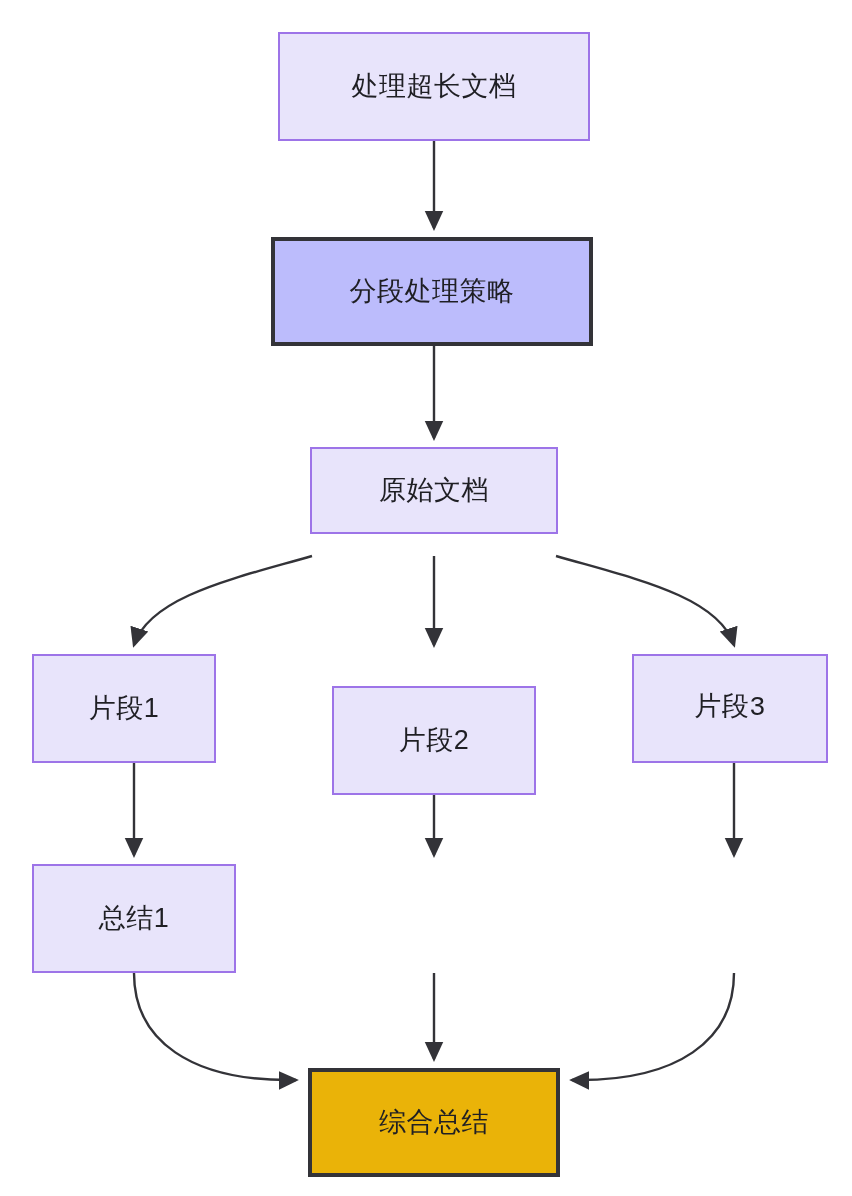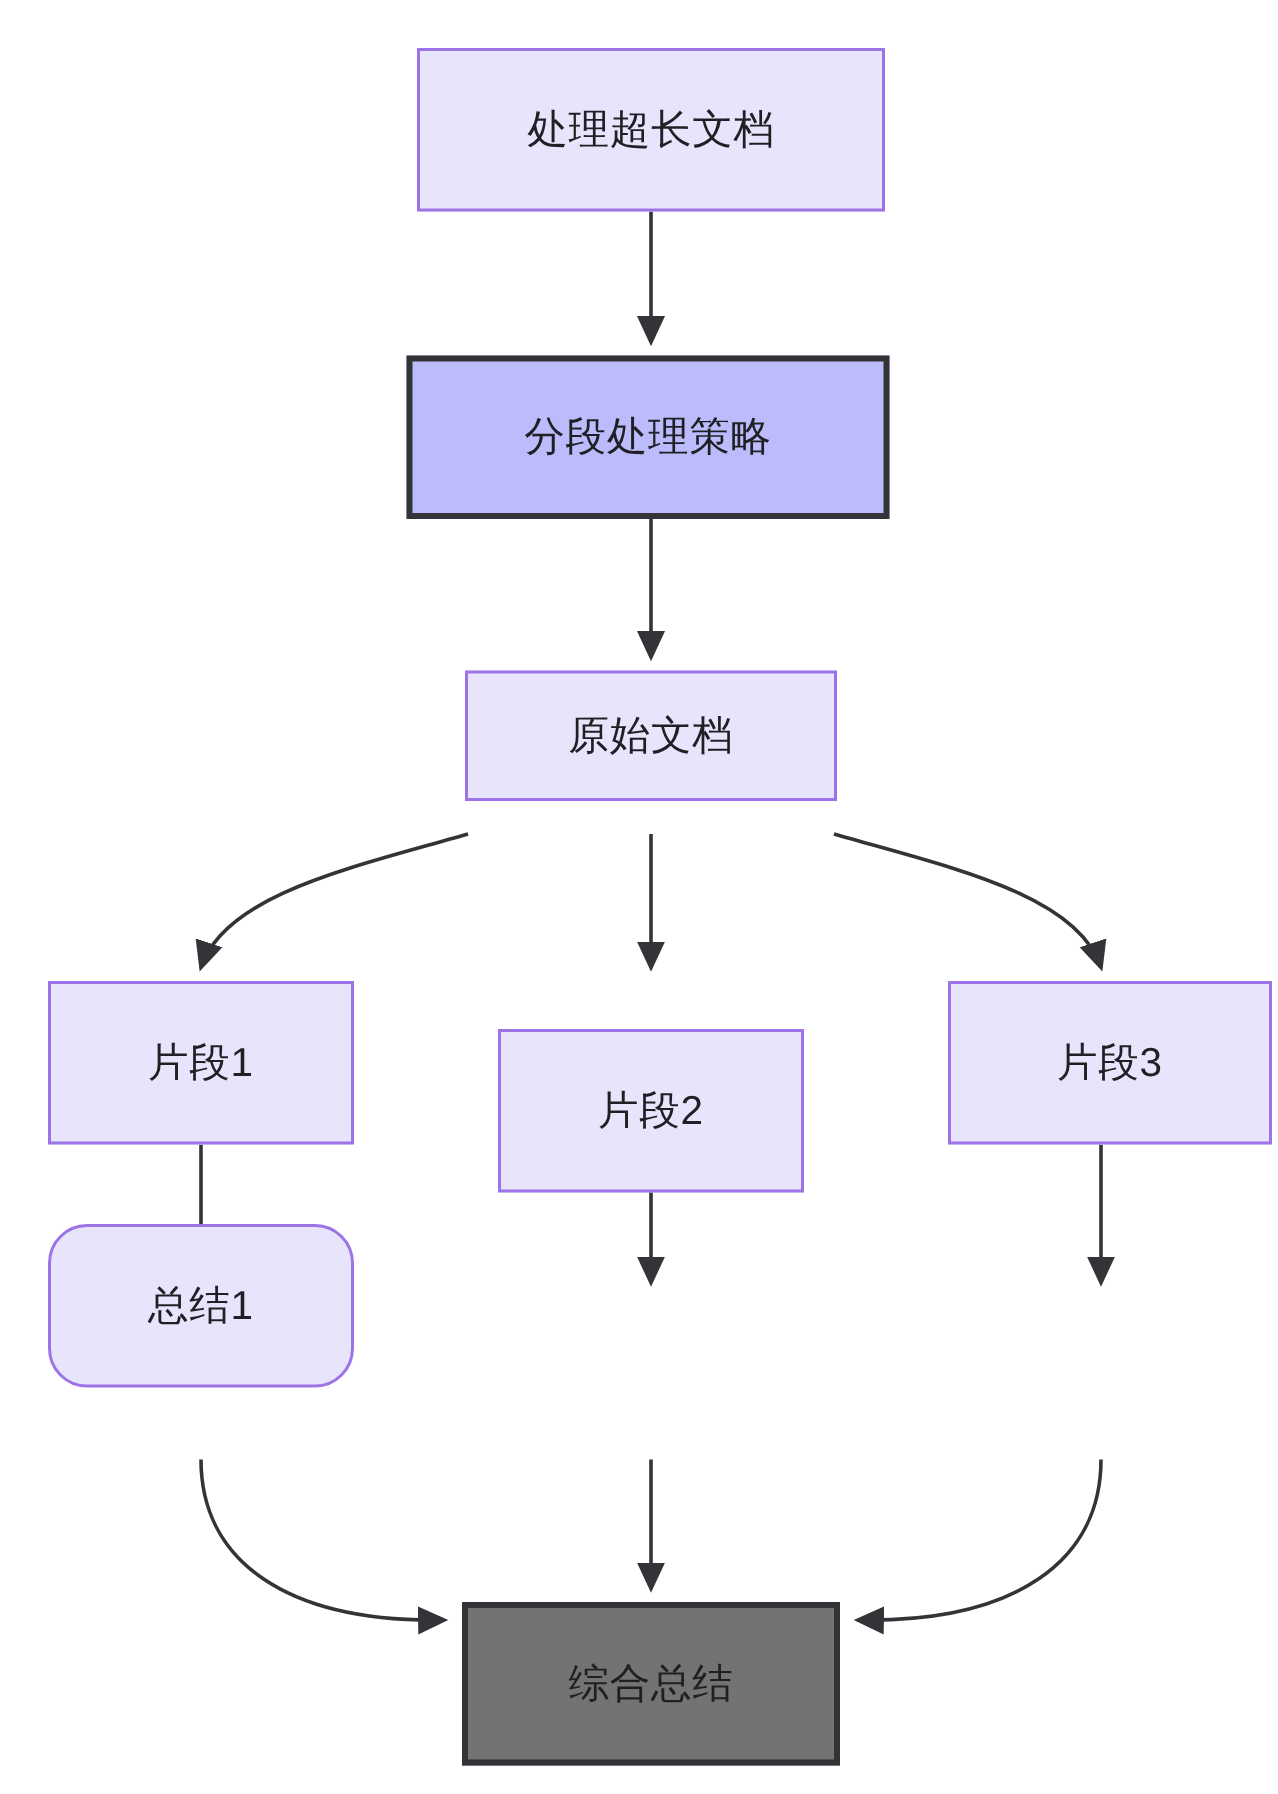--- a/index.html
+++ b/index.html
@@ -39,21 +39,21 @@
   }
   .node-normal {
     background: #e8e4fb;
     border: 2px solid #9d74e8;
   }
   .node-strategy {
     background: #bcbcfc;
     border: 4px solid #333338;
   }
   .node-final {
-    background: #737373;
+    background: #eab308;
     border: 4px solid #333338;
   }
   .node-label {
     display: block;
   }
 </style>
 </head>
 <body>
 
 <div id="diagram-root">
@@ -96,33 +96,33 @@
   </div>
 
   <div class="node node-strategy" style="left:271px; top:237px; width:322px; height:109px;">
     <span class="node-label">分段处理策略</span>
   </div>
 
   <div class="node node-normal" style="left:310px; top:447px; width:248px; height:87px;">
     <span class="node-label">原始文档</span>
   </div>
 
-  <div class="node node-normal" style="left:32px; top:654px; width:204px; height:109px;">
+  <div class="node node-normal" style="left:32px; top:654px; width:184px; height:109px;">
     <span class="node-label">片段1</span>
   </div>
 
   <div class="node node-normal" style="left:332px; top:686px; width:204px; height:109px;">
     <span class="node-label">片段2</span>
   </div>
 
-  <div class="node node-normal" style="left:632px; top:654px; width:216px; height:109px;">
+  <div class="node node-normal" style="left:632px; top:654px; width:196px; height:109px;font-family:Liberation Mono, monospace;">
     <span class="node-label">片段3</span>
   </div>
 
-  <div class="node node-normal" style="left:32px; top:816px; width:204px; height:109px;border-radius:26px;">
+  <div class="node node-normal" style="left:32px; top:864px; width:204px; height:109px;">
     <span class="node-label">总结1</span>
   </div>
 
 
 
   <div class="node node-final" style="left:308px; top:1068px; width:252px; height:109px;">
     <span class="node-label">综合总结</span>
   </div>
 
 </div>

